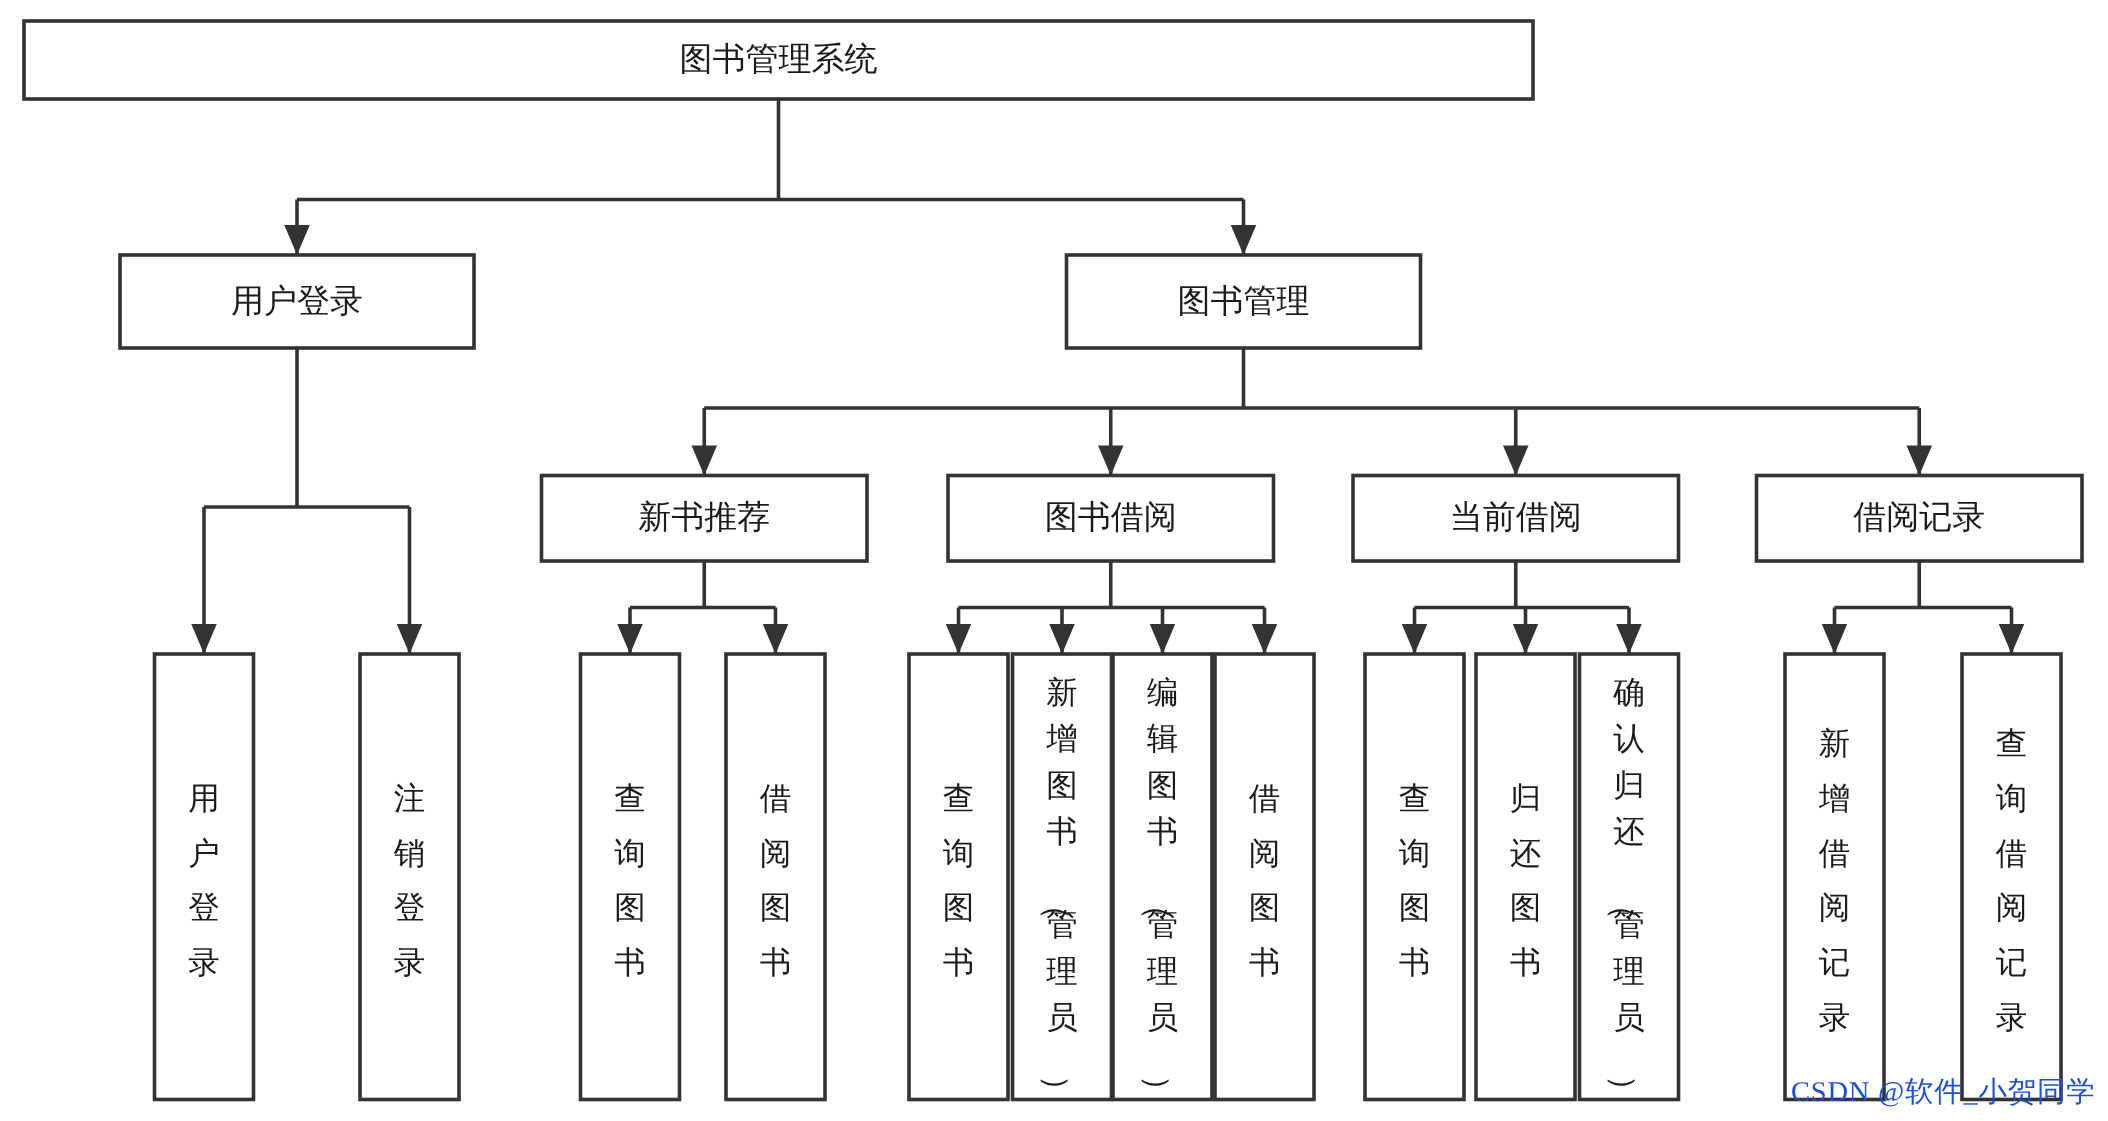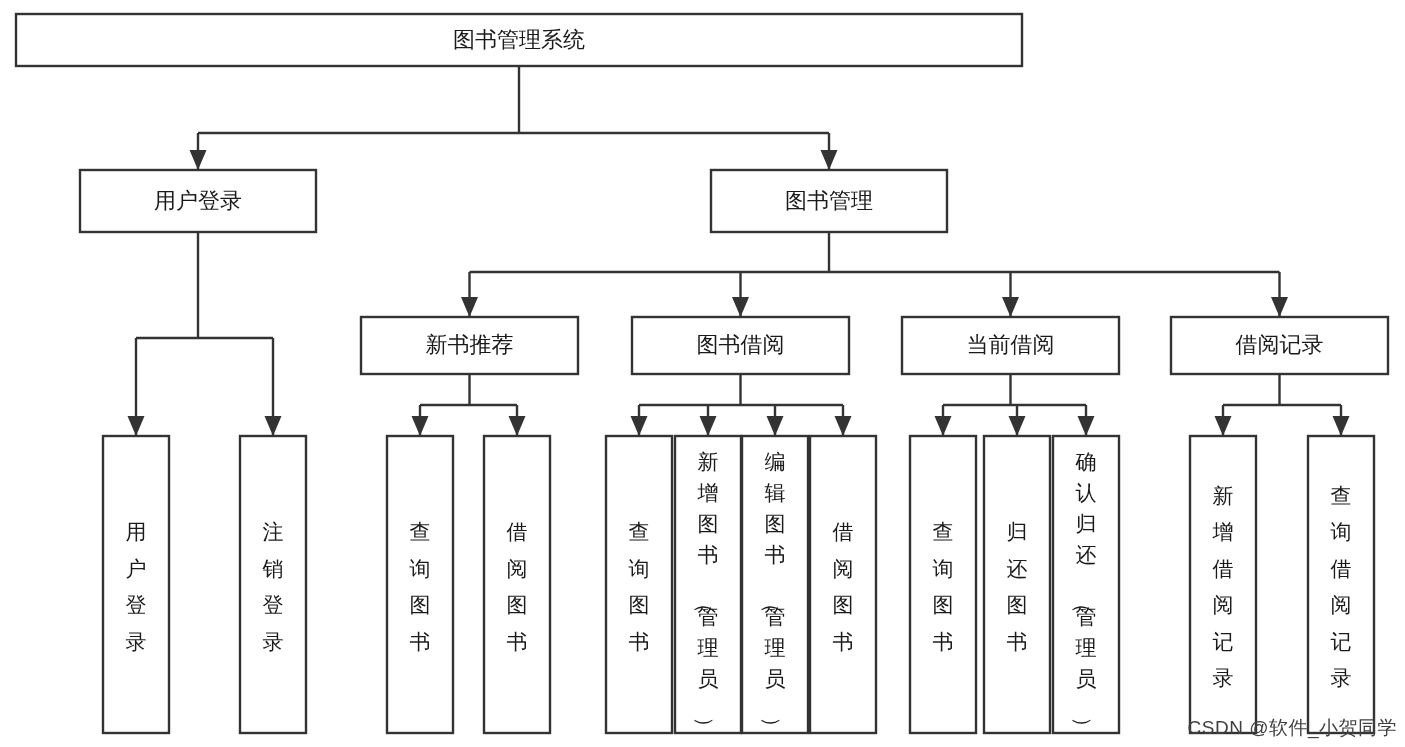--- a/index.html
+++ b/index.html
@@ -52,23 +52,23 @@
   .leaf-label-v {
     font-family: "Liberation Sans", "DejaVu Sans", sans-serif;
     font-size: 21px;
     fill: #1a1a1a;
     text-anchor: middle;
   }
   .watermark-text {
     position: absolute;
     right: 8px;
     bottom: 6px;
-    font-family: Liberation Sans, sans-serif;
+    font-family: Liberation Serif, serif;
     font-size: 19px;
-    color: #404040;
+    color: #1d4ed8;
     white-space: nowrap;
     letter-spacing: 0.5px;
     pointer-events: none;
   }
 </style>
 </head>
 <body>
 
 <div id="diagram-root">
   <svg id="tree-svg" viewBox="0 0 1405 747" xmlns="http://www.w3.org/2000/svg">

